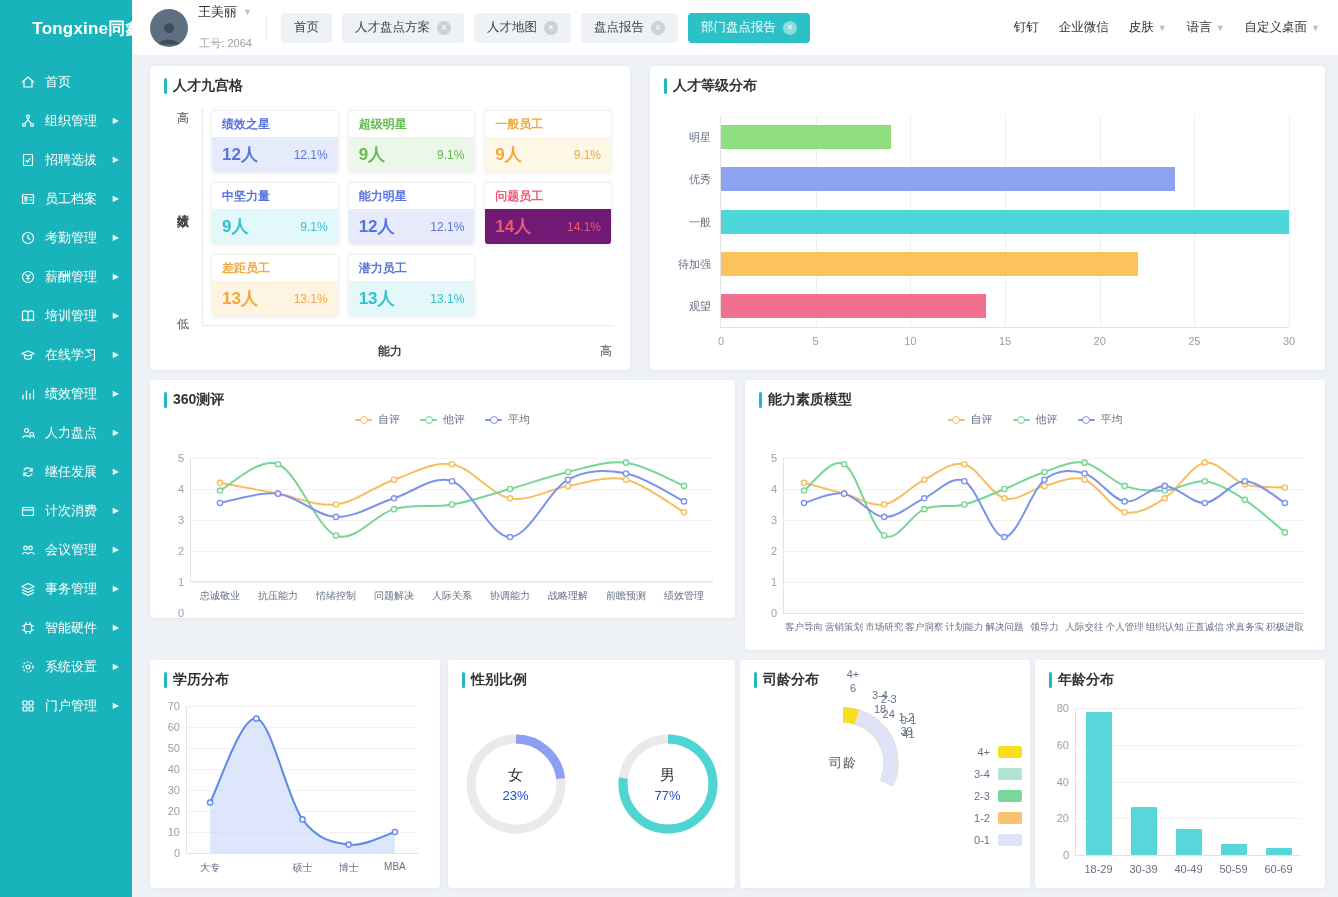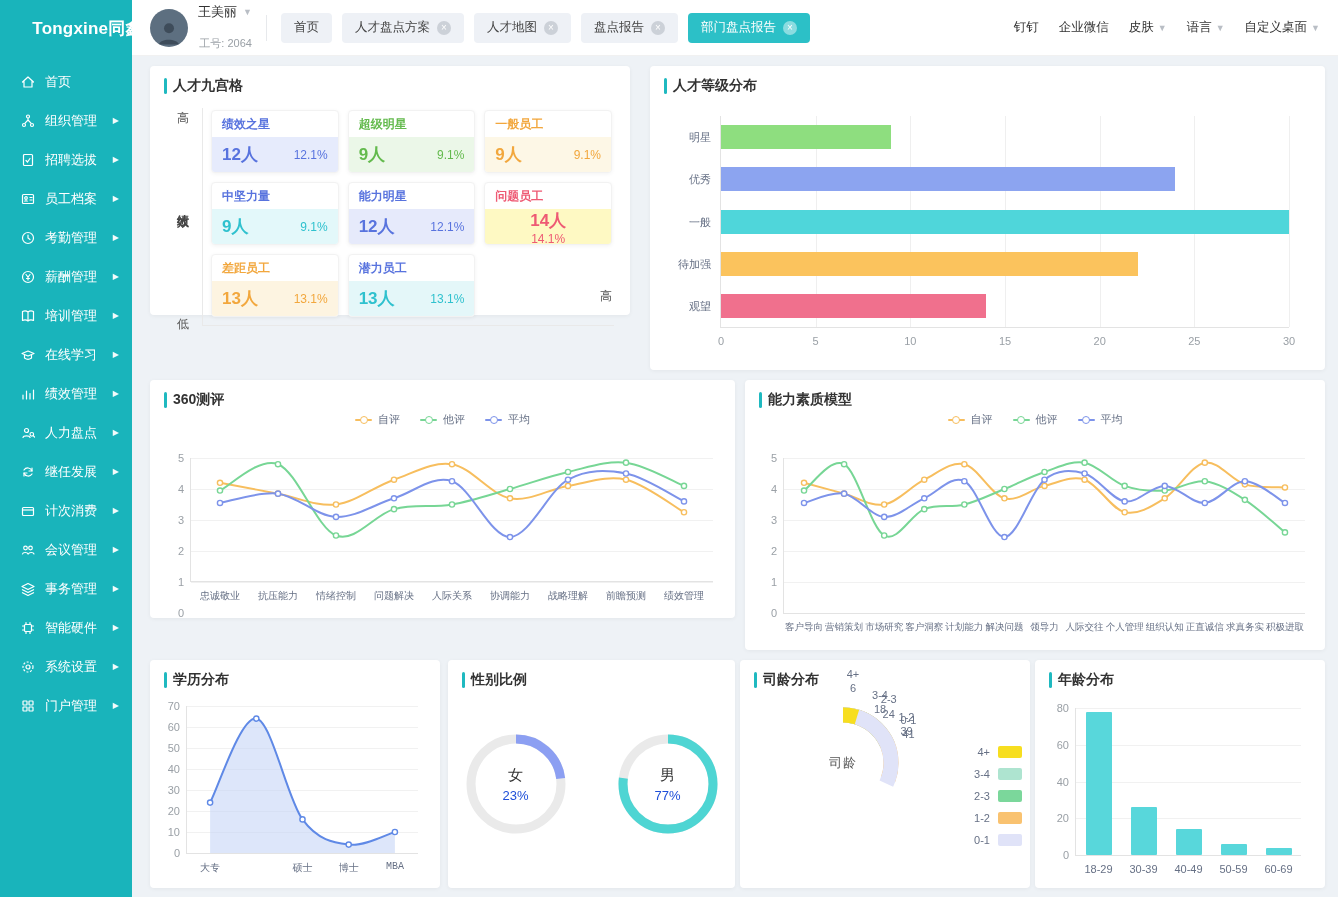--- a/index.html
+++ b/index.html
@@ -38,21 +38,21 @@
   .top-right { margin-left:auto; display:flex; align-items:center; gap:20px; font-size:12.5px; color:#333; }
   .top-right .caret { color:#b9bec5; font-size:9px; margin-left:4px; }
   .tr-item { display:flex; align-items:center; cursor:pointer; white-space:nowrap; }
 
   
   .panel { position:absolute; background:#fff; border-radius:4px; box-shadow:0 1px 4px rgba(0,0,0,.05); }
   .p-title { position:absolute; left:14px; top:11px; font-size:14px; font-weight:bold; color:#333;
              padding-left:9px; white-space:nowrap; }
   .p-title::before { content:''; position:absolute; left:0; top:1px; bottom:1px; width:3px; background:#1fb9c0; border-radius:2px; }
 
-  #p-ninegrid { left:150px; top:66px;  width:480px; height:249px; }
+  #p-ninegrid { left:150px; top:66px;  width:480px; height:304px; }
   #p-level    { left:650px; top:66px;  width:675px; height:304px; }
   #p-360      { left:150px; top:380px; width:585px; height:238px; }
   #p-comp     { left:745px; top:380px; width:580px; height:270px; }
   #p-edu      { left:150px; top:660px; width:290px; height:228px; }
   #p-gender   { left:448px; top:660px; width:287px; height:228px; }
   #p-tenure   { left:740px; top:660px; width:290px; height:228px; }
   #p-age      { left:1035px; top:660px; width:290px; height:228px; }
 
   
   .ng-area { position:absolute; left:52px; top:42px; right:16px; height:218px;
@@ -376,21 +376,21 @@
       </div>
     <div class="ng-cell">
         <div class="ng-label" style="color: rgb(88, 115, 222);">能力明星</div>
         <div class="ng-body" style="background: rgb(230, 234, 251);">
           <span class="ng-value" style="color: rgb(88, 115, 222);">12人</span>
           <span class="ng-pct" style="color: rgb(88, 115, 222);">12.1%</span>
         </div>
       </div>
     <div class="ng-cell">
         <div class="ng-label" style="color: rgb(238, 90, 116);">问题员工</div>
-        <div class="ng-body" style="background: #fef9c3; flex-direction: column;">
+        <div class="ng-body" style="background: #701a75;">
           <span class="ng-value" style="color: rgb(238, 90, 116);">14人</span>
           <span class="ng-pct" style="color: rgb(238, 90, 116);">14.1%</span>
         </div>
       </div>
     <div class="ng-cell">
         <div class="ng-label" style="color: rgb(242, 167, 61);">差距员工</div>
         <div class="ng-body" style="background: rgb(253, 244, 225);">
           <span class="ng-value" style="color: rgb(242, 167, 61);">13人</span>
           <span class="ng-pct" style="color: rgb(242, 167, 61);">13.1%</span>
         </div>
@@ -625,21 +625,21 @@
           <circle cx="23.1" cy="96.6" r="2.6" fill="#fff" stroke="#5f89e6" stroke-width="1.4"></circle>
           <circle cx="69.3" cy="12.599999999999994" r="2.6" fill="#fff" stroke="#5f89e6" stroke-width="1.4"></circle>
           <circle cx="115.5" cy="113.4" r="2.6" fill="#fff" stroke="#5f89e6" stroke-width="1.4"></circle>
           <circle cx="161.7" cy="138.6" r="2.6" fill="#fff" stroke="#5f89e6" stroke-width="1.4"></circle>
           <circle cx="207.9" cy="126" r="2.6" fill="#fff" stroke="#5f89e6" stroke-width="1.4"></circle>
         </svg>
         <div class="xcat" style="left: 10%;">大专</div>
         <div class="xcat" style="left: 30%; margin-top: 44px;">本科</div>
         <div class="xcat" style="left: 50%;">硕士</div>
         <div class="xcat" style="left: 70%;">博士</div>
-        <div class="xcat" style="left: 90%; font-family: Liberation Mono, monospace;">MBA</div>
+        <div class="xcat" style="left: 90%;">MBA</div>
       </div>
     </div>
 </div>
 
 <div class="panel" id="p-gender">
   <div class="p-title">性别比例</div>
   <div class="chart" style="inset:0;">
       <div class="donut-row">
         <div class="donut"><svg width="104" height="104">
             <circle cx="52" cy="52" r="45" fill="none" stroke="#eaeaea" stroke-width="9"></circle>

